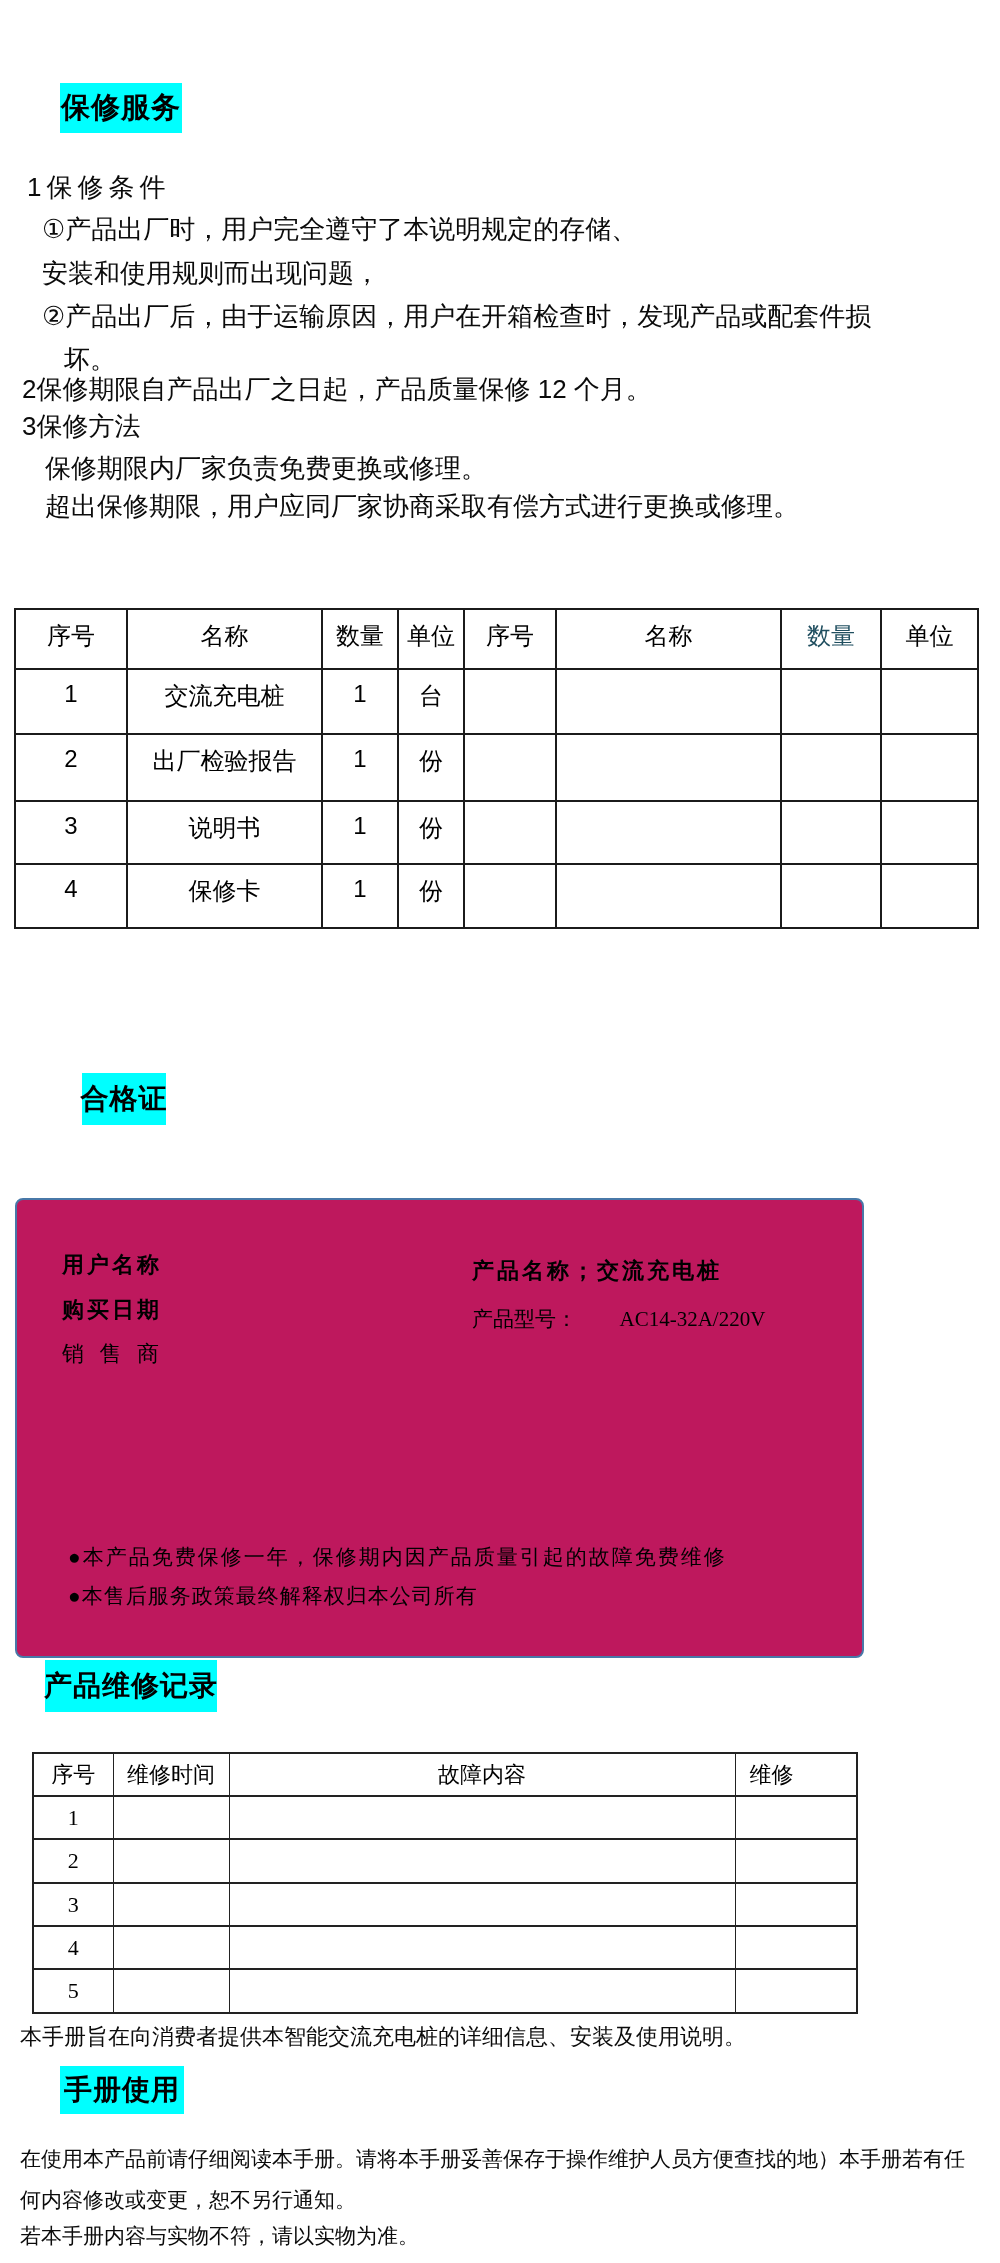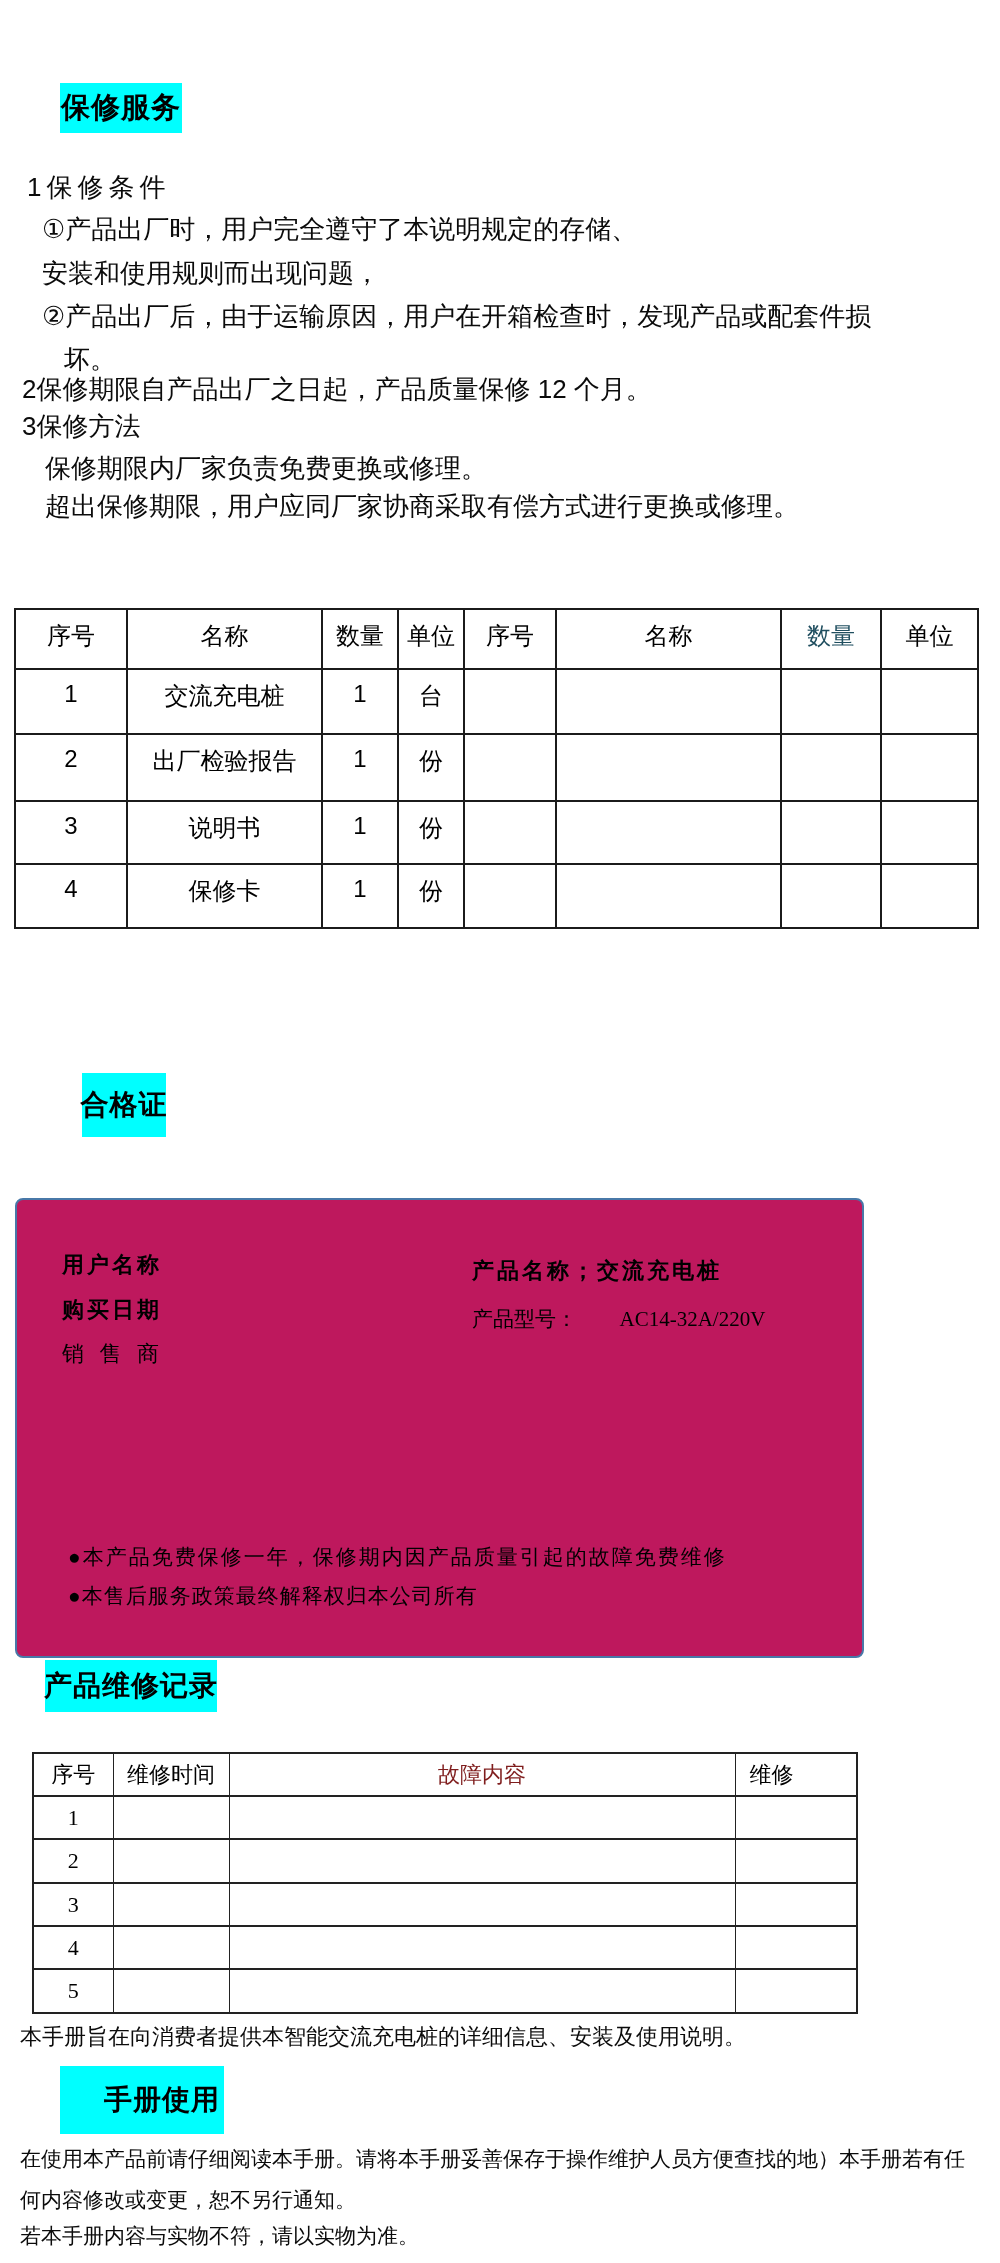--- a/index.html
+++ b/index.html
@@ -27,21 +27,21 @@
   }
   .cert-text{position:absolute;white-space:nowrap;}
   .serif{font-family:"Liberation Serif","DejaVu Serif",serif;}
   .repair-table{left:32px;top:1752px;width:824px;font-size:22px;
     font-family:"Liberation Serif","DejaVu Serif",serif;}
   .repair-table td,.repair-table th{
     border:1px solid #222;border-top:2px solid #222;border-bottom:2px solid #222;
     text-align:center;vertical-align:middle;padding:0 2px;font-weight:400;overflow:hidden;
   }
   .repair-table{border:2px solid #222;}
-  .repair-table .fault-blue{color:#7f1d1d;}
+  .repair-table .fault-blue{color:#000000;}
   .repair-table .left{text-align:left;padding-left:14px;margin-top:15px;}
   .footer-line{position:absolute;font-size:21px;white-space:nowrap;color:#0b0b0b;}
 </style>
 </head>
 <body>
 
 <div id="page">
 
   <div class="hl" style="left:60px;top:83px;width:122px;height:50px;font-size:29px;">保修服务</div>
 
@@ -114,21 +114,21 @@
       <td>份</td>
       <td></td>
       <td></td>
       <td></td>
       <td></td>
     </tr>
   </tbody>
     </table>
 
 
-  <div class="hl" style="left:82px;top:1073px;width:84px;height:64px;font-size:28px;">合格证</div>
+  <div class="hl" style="left:82px;top:1073px;width:84px;height:52px;font-size:28px;">合格证</div>
 
   <div class="cert-box">
     <div class="cert-text" style="left:45px;top:50px;font-size:22px;font-weight:600;letter-spacing:3px;">用户名称</div>
     <div class="cert-text" style="left:45px;top:95px;font-size:22px;font-weight:600;letter-spacing:3px;">购买日期</div>
     <div class="cert-text serif" style="left:45px;top:139px;font-size:22px;letter-spacing:5px;">销 售 商</div>
     <div class="cert-text" style="left:455px;top:56px;font-size:22px;font-weight:600;letter-spacing:3px;">产品名称；交流充电桩</div>
     <div class="cert-text serif" style="left:455px;top:105px;font-size:21px;">
       <span>产品型号：</span>
       <span style="display:inline-block;width:32px;"></span>
       <span>AC14-32A/220V</span>
@@ -181,19 +181,19 @@
       <td>5</td>
       <td></td>
       <td></td>
       <td></td>
     </tr>
   </tbody>
     </table>
 
   <div class="footer-line" style="left:20px;top:2022px;font-size:22px;">本手册旨在向消费者提供本智能交流充电桩的详细信息、安装及使用说明。</div>
 
-  <div class="hl" style="left:60px;top:2066px;width:124px;height:68px;font-size:28px;padding-left:40px;">手册使用</div>
+  <div class="hl" style="left:60px;top:2066px;width:124px;height:48px;font-size:28px;">手册使用</div>
 
   <div class="footer-line" style="left:20px;top:2145px;">在使用本产品前请仔细阅读本手册。请将本手册妥善保存于操作维护人员方便查找的地）本手册若有任</div>
   <div class="footer-line" style="left:20px;top:2186px;">何内容修改或变更，恕不另行通知。</div>
   <div class="footer-line" style="left:20px;top:2222px;">若本手册内容与实物不符，请以实物为准。</div>
 
 </div>
 
 </body></html>

